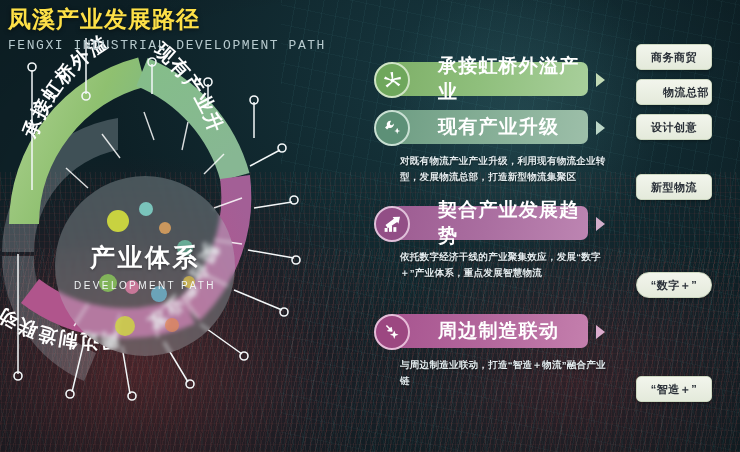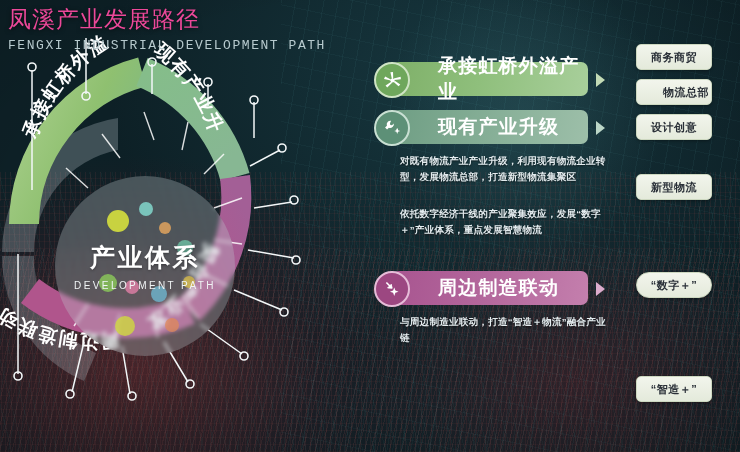--- a/index.html
+++ b/index.html
@@ -42,21 +42,21 @@
   }
   .bg-glow {
     position:absolute; left:52%; top:-8%; width:280px; height:300px;
     background:radial-gradient(ellipse at center, rgba(120,200,205,0.13) 0%, rgba(0,0,0,0) 70%);
   }
   .bg-vign { position:absolute; inset:0;
     background:radial-gradient(ellipse 120% 110% at 50% 45%, rgba(0,0,0,0) 40%, rgba(0,0,0,0.42) 100%); }
 
   
   #title-block { position:absolute; left:8px; top:4px; z-index:20; }
-  #title-cn { font-size:23px; font-weight:normal; color:#ec4899; letter-spacing:1px;
+  #title-cn { font-size:23px; font-weight:bold; color:#fde047; letter-spacing:1px;
               text-shadow:0 1px 4px rgba(0,0,0,.6); }
   #title-en { font-size:13px; color:#b7cace; letter-spacing:1.55px; margin-top:3px;
               font-family:Liberation Mono, monospace; }
 
   
   #ring { position:absolute; left:-8px; top:42px; width:390px; height:400px; z-index:10; }
   #ring svg { width:100%; height:100%; overflow:visible; }
 
   .arc-text { font-family:"Liberation Sans","DejaVu Sans",sans-serif;
               font-size:19px; font-weight:bold; fill:#ffffff; letter-spacing:1.4px; }
@@ -291,20 +291,36 @@
             <path d="M17.4 11.4 l.9 2.5 2.5.9 -2.5.9 -.9 2.5 -.9-2.5 -2.5-.9 2.5-.9z"></path>
           </g>
         </svg>
       </div>
       <div class="arrow-tri"></div>
     </div>
     <div class="card-desc">对既有物流产业产业升级，利用现有物流企业转型，发展物流总部，打造新型物流集聚区</div>
   </div>
 
   <div class="card c-purple" style="margin-top:22px;">
+    <div class="card-head">
+      <div class="pill">
+        <span class="pill-label">契合产业发展趋势</span>
+      </div>
+      <div class="icon-circle">
+        <svg class="ico" width="21" height="21" viewBox="0 0 24 24">
+          <g fill="#ffffff">
+            <path d="M3 16 h3.4 v4.4 H3z"></path>
+            <path d="M8 13 h3.4 v7.4 H8z"></path>
+            <path d="M13 15 h3.4 v5.4 H13z"></path>
+            <path d="M4 12.6 L13.6 5.4 L12.2 3.4 L20.6 3 L18.8 11.2 L17.4 9.2 L6.6 16.2z"></path>
+          </g>
+        </svg>
+      </div>
+      <div class="arrow-tri"></div>
+    </div>
     <div class="card-desc">依托数字经济干线的产业聚集效应，发展“数字＋”产业体系，重点发展智慧物流</div>
   </div>
 
   <div class="card c-purple2" style="margin-top:34px;">
     <div class="card-head">
       <div class="pill">
         <span class="pill-label">周边制造联动</span>
       </div>
       <div class="icon-circle">
         <svg class="ico" width="21" height="21" viewBox="0 0 24 24">

